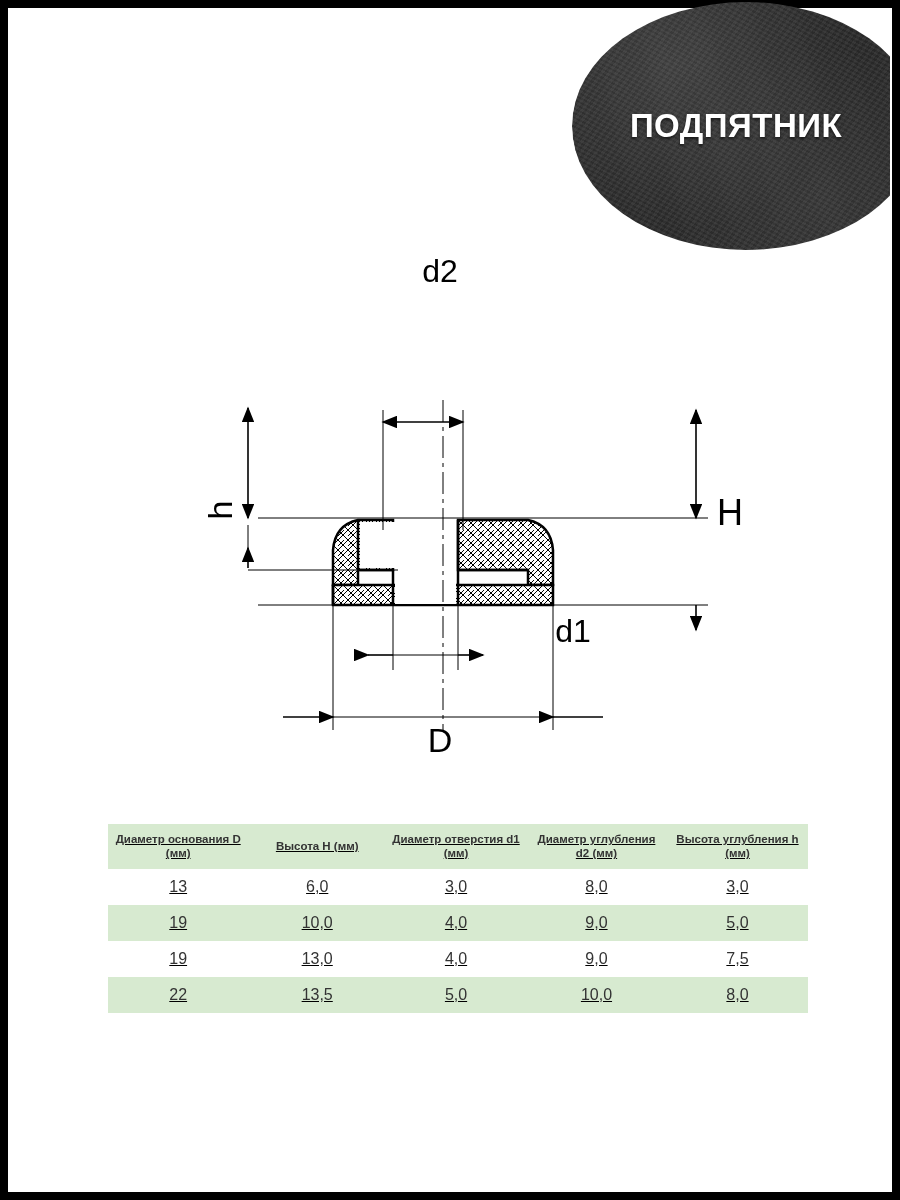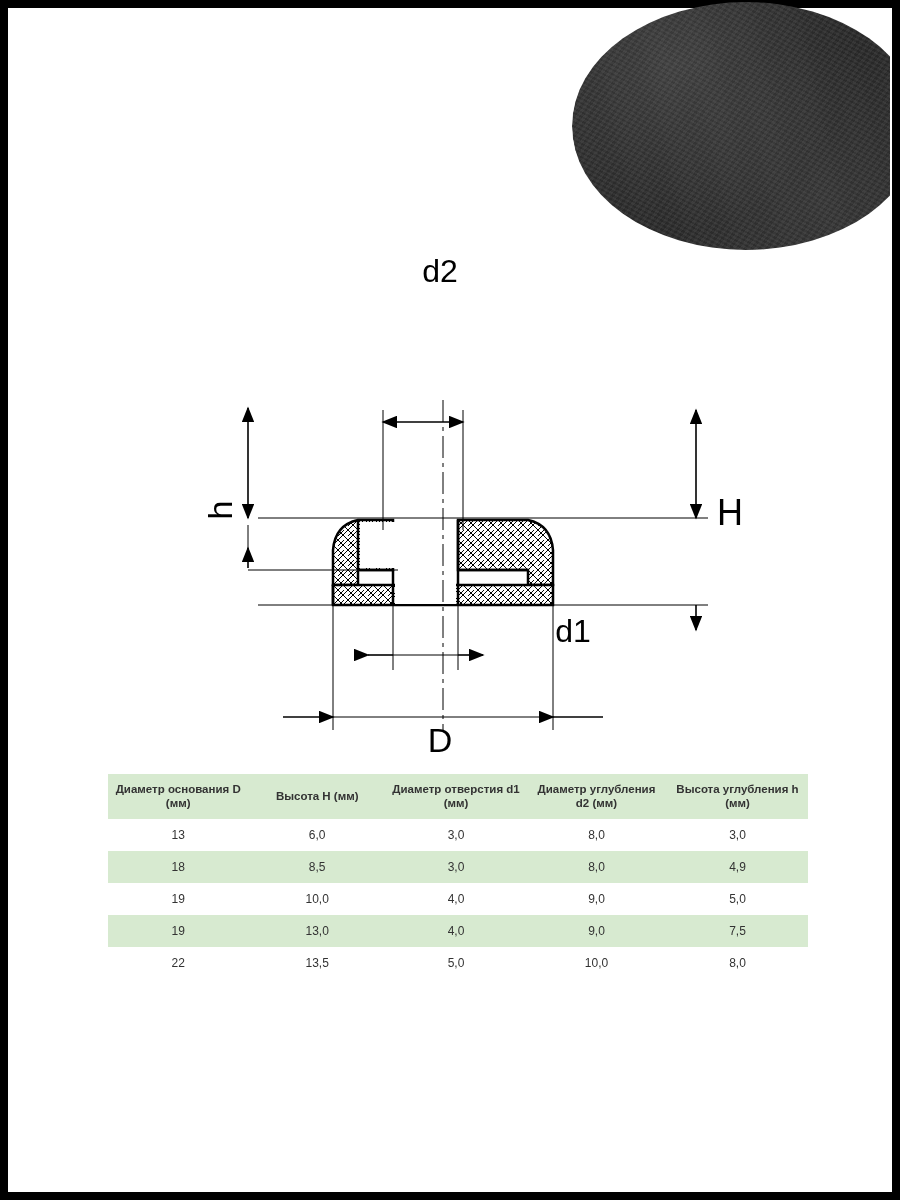--- a/index.html
+++ b/index.html
@@ -94,43 +94,44 @@
     left: 0;
     top: 230px;
     width: 900px;
     height: 560px;
   }
 
   
   .table-wrap {
     position: absolute;
     left: 100px;
-    top: 774px;
+    top: 824px;
     width: 700px;
+    text-decoration: underline;
   }
   table.spec {
     border-collapse: collapse;
     width: 700px;
     font-size: 11.5px;
     color: #2f2f2f;
   }
   table.spec thead th {
     background: #d7ead0;
     font-weight: bold;
     font-size: 11.5px;
     padding: 8px 6px;
     text-align: center;
     line-height: 1.25;
     color: #333;
     border: none;
   }
   table.spec tbody td {
     text-align: center;
     padding: 9px 6px;
-    font-size: 12px;
+    font-size: 16px;
     border: none;
     color: #333;
   }
   table.spec tbody tr:nth-child(odd) td {
     background: #ffffff;
   }
   table.spec tbody tr:nth-child(even) td {
     background: #d7ead0;
   }
   .col0 { width: 140px; }
@@ -139,20 +140,21 @@
   .col3 { width: 140px; }
   .col4 { width: 140px; }
 </style>
 </head>
 <body>
 
 <div class="page">
 
   <div class="badge">
     <div class="badge-circle">
+      <div class="badge-title">ПОДПЯТНИК</div>
     </div>
   </div>
 
   <div class="drawing">
     <svg width="900" height="560" viewBox="0 0 900 560" xmlns="http://www.w3.org/2000/svg">
       <defs>
         <pattern id="hatch" width="10" height="10" patternUnits="userSpaceOnUse">
           <rect width="10" height="10" fill="#ffffff"></rect>
           <path d="M0,0 L10,10 M-2,8 L2,12 M8,-2 L12,2" stroke="#000" stroke-width="1"></path>
           <path d="M10,0 L0,10 M8,-2 L-2,8 M12,8 L8,12" stroke="#000" stroke-width="1"></path>
@@ -246,27 +248,20 @@
       </thead>
       <tbody>
         <tr>
           <td>13</td>
           <td>6,0</td>
           <td>3,0</td>
           <td>8,0</td>
           <td>3,0</td>
         </tr>
         <tr>
-          <td>18</td>
-          <td>8,5</td>
-          <td>3,0</td>
-          <td>8,0</td>
-          <td>4,9</td>
-        </tr>
-        <tr>
           <td>19</td>
           <td>10,0</td>
           <td>4,0</td>
           <td>9,0</td>
           <td>5,0</td>
         </tr>
         <tr>
           <td>19</td>
           <td>13,0</td>
           <td>4,0</td>

